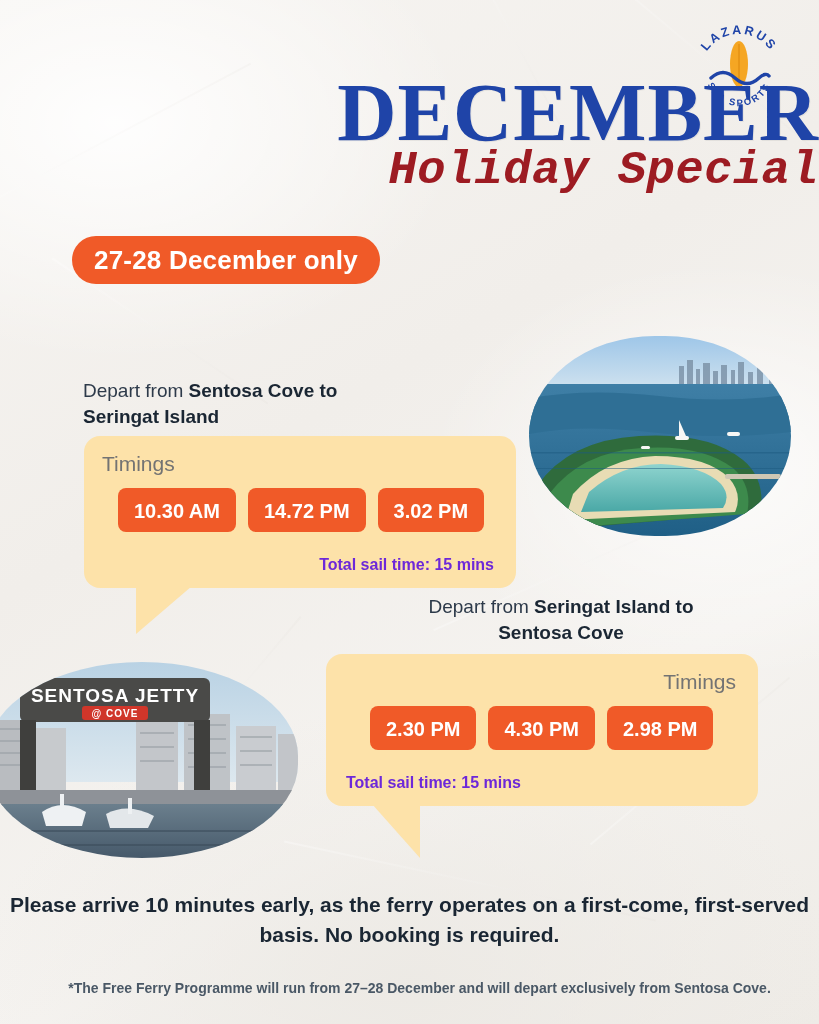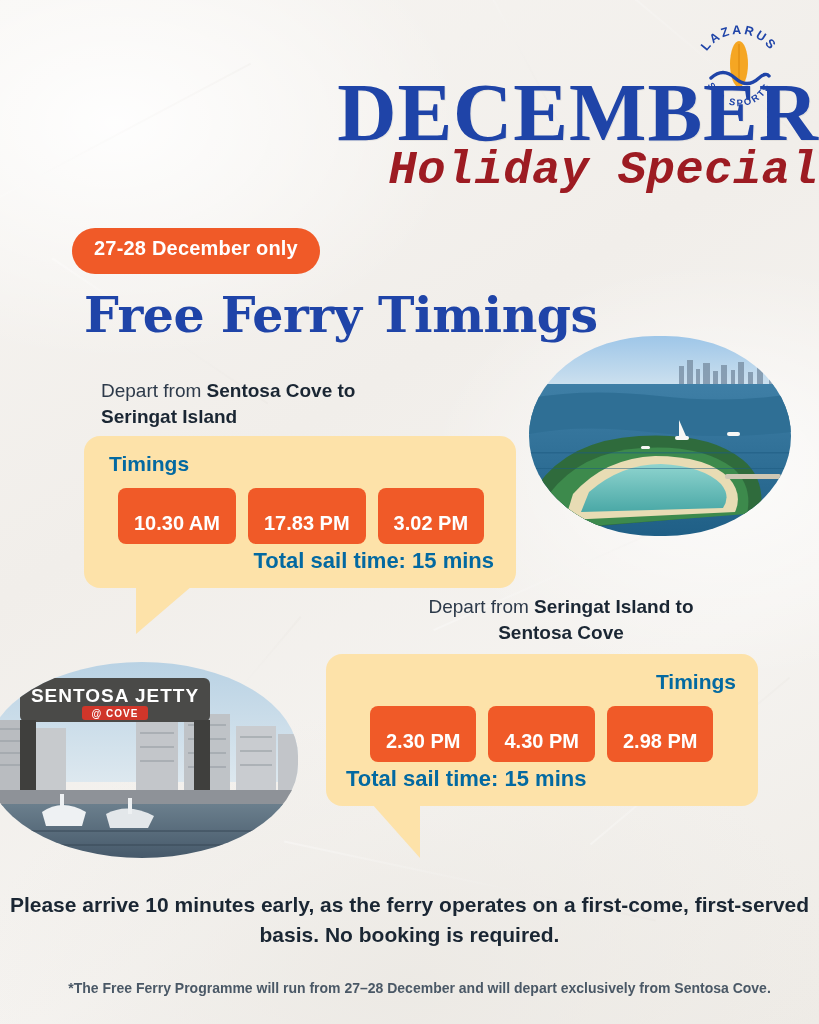--- a/index.html
+++ b/index.html
@@ -70,26 +70,26 @@
     font-weight: 700;
     font-size: 47px;
     color: #9d1b22;
     margin-top: -10px;
     letter-spacing: .5px;
   }
 
   
   .date-pill {
     position: absolute;
-    left: 72px; top: 228px;
+    left: 72px; top: 236px;
     background: #f05a28;
     color: #fff;
     font-weight: 700;
-    font-size: 20px;
-    padding: 9px 22px 14px;
+    font-size: 26px;
+    padding: 9px 22px 8px;
     border-radius: 30px;
     letter-spacing: .2px;
   }
 
   
   .ferry-title {
     position: absolute;
     left: 84px; top: 286px;
     font-family: "DejaVu Serif", serif;
     font-weight: 700;
@@ -100,21 +100,21 @@
 
   
   .route {
     position: absolute;
     font-size: 19px;
     line-height: 1.35;
     color: #2d3a4a;
     font-weight: 400;
   }
   .route b { font-weight: 700; color: #1a2633; }
-  .route-1 { left: 101px; top: 378px; width: 330px; }
+  .route-1 { left: 83px; top: 378px; width: 330px; }
   .route-2 { right: 88px; top: 594px; width: 340px; text-align: center; }
 
   
   .bubble {
     position: absolute;
     background: #fde2a9;
     border-radius: 16px;
   }
   .bubble .tail {
     position: absolute;
@@ -135,51 +135,50 @@
     width: 432px; height: 152px;
   }
   .bubble-2 .tail {
     left: 46px; bottom: -52px;
     border-left: 48px solid transparent;
     border-right: 0 solid transparent;
     border-top: 54px solid #fde2a9;
   }
   .bub-label {
     position: absolute;
-    font-weight: 700;
+    font-weight: 400;
     font-size: 21px;
-    color: #0369a1;
-    margin-left: 7px;
+    color: #737373;
   }
   .bubble-1 .bub-label { left: 18px; top: 16px; }
   .bubble-2 .bub-label { right: 22px; top: 16px; }
 
   .time-row {
     position: absolute;
     display: flex;
     gap: 12px;
   }
   .bubble-1 .time-row { left: 34px; top: 52px; }
   .bubble-2 .time-row { left: 44px; top: 52px; }
 
   .time-chip {
     background: #f05a28;
     color: #fff;
     font-weight: 700;
     font-size: 20px;
-    padding: 24px 16px 9px;
+    padding: 12px 16px 9px;
     border-radius: 8px;
     white-space: nowrap;
   }
 
   .sail-time {
     position: absolute;
     font-weight: 700;
-    font-size: 22px;
-    color: #0369a1;
+    font-size: 16px;
+    color: #6d28d9;
   }
   .bubble-1 .sail-time { right: 22px; bottom: 14px; }
   .bubble-2 .sail-time { left: 20px; bottom: 14px; }
 
   
   .photo {
     position: absolute;
     overflow: hidden;
     border-radius: 50% / 46%;
   }
@@ -248,32 +247,31 @@
     </svg>
   </div>
 
   <div class="headline">
     <div class="december">DECEMBER</div>
     <div class="holiday">Holiday Special</div>
   </div>
 
   <div class="date-pill">27-28 December only</div>
 
-  <div class="ferry-title">Free Ferry Timings</div>
 
   <div class="route route-1">
     <span>Depart from </span><b>Sentosa Cove to Seringat Island</b>
   </div>
 
   <div class="bubble bubble-1">
     <div class="tail"></div>
     <div class="bub-label">Timings</div>
     <div class="time-row">
       <div class="time-chip">10.30 AM</div>
-      <div class="time-chip">17.83 PM</div>
+      <div class="time-chip">14.72 PM</div>
       <div class="time-chip">3.02 PM</div>
     </div>
     <div class="sail-time">Total sail time: 15 mins</div>
   </div>
 
   <div class="photo photo-island">
     <svg width="262" height="200" viewBox="0 0 262 200">
       <defs>
         <linearGradient id="sky" x1="0" y1="0" x2="0" y2="1">
           <stop offset="0%" stop-color="#9ec6e8"></stop>

